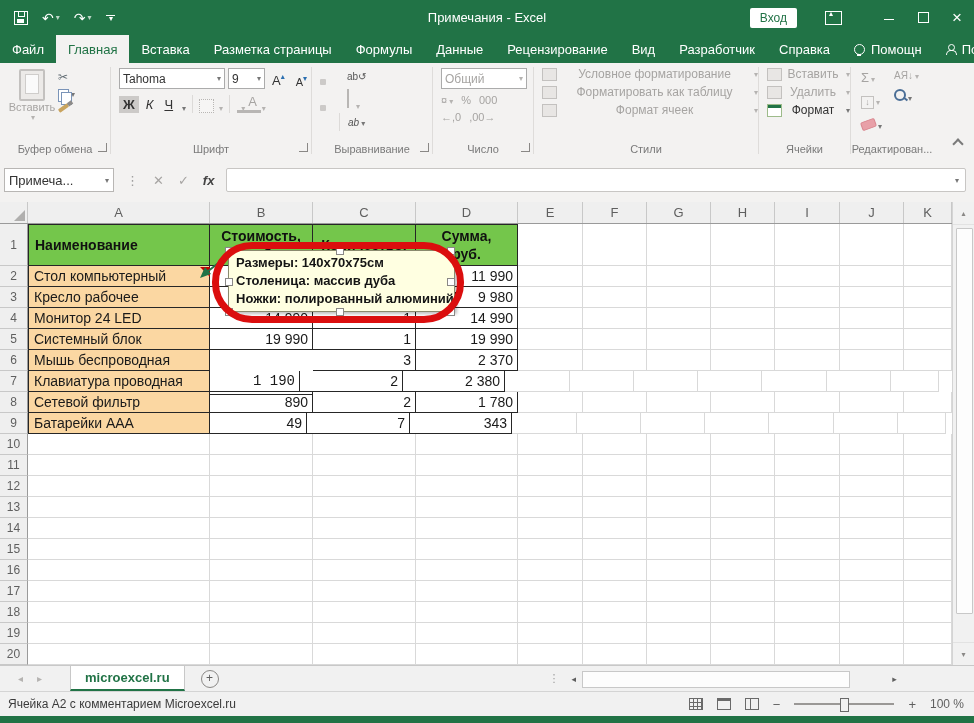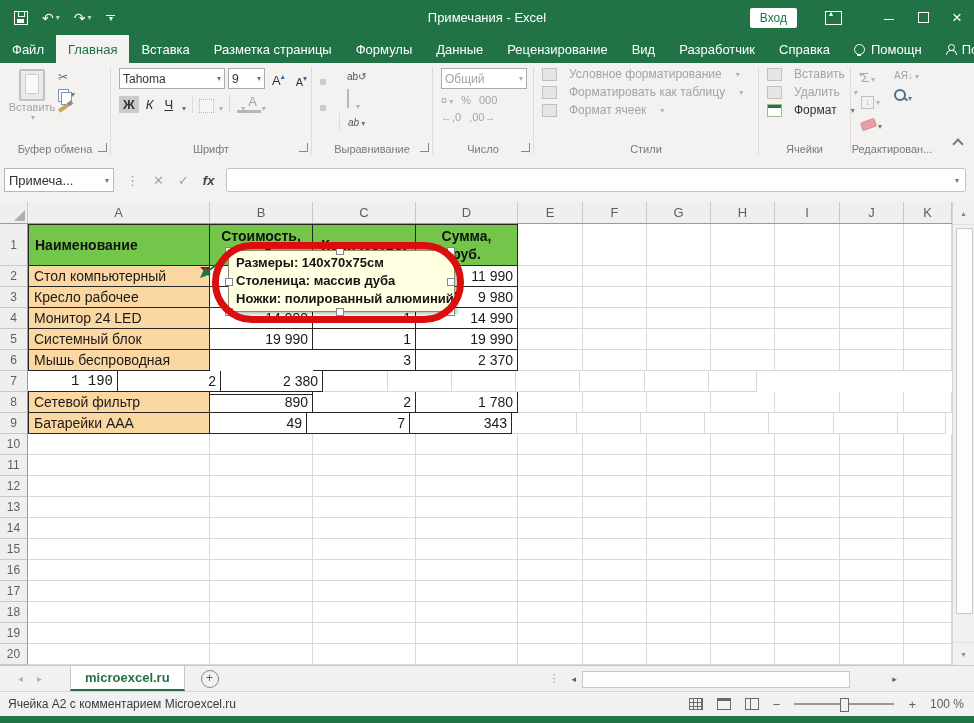--- a/index.html
+++ b/index.html
@@ -63,21 +63,21 @@
   .colorbar{display:inline-block;width:12px;height:3px;background:#b8b6b4;position:absolute;left:1px;bottom:0;}
   .rel{position:relative;padding-bottom:4px;}
 
   .stripes{width:13px;height:9px;background:repeating-linear-gradient(to bottom,#666 0 1.5px,transparent 1.5px 4px);}
   .stripes.dim2{background:repeating-linear-gradient(to bottom,#b3b1af 0 1.5px,transparent 1.5px 4px);}
   .al-btn{padding:3px;border-radius:1px;}
   .al-btn.pressed{background:#cccac8;}
   .mergebox{width:13px;height:9px;border:1px solid #b8b6b4;background:#fdfdfd;}
 
   .num-ic{font-size:11px;color:#a6a4a2;}
-  .sty-row{display:flex;align-items:center;font-size:12px;color:#a6a4a2;margin:4px 0 0 8px;column-gap:12px;white-space:nowrap;}
+  .sty-row{display:flex;align-items:center;font-size:12px;color:#a6a4a2;margin:4px 0 0 8px;column-gap:5px;white-space:nowrap;justify-content:space-between;}
   .sq-ic{width:13px;height:11px;border:1px solid #c3c1bf;background:#e8e6e4;flex:none;}
   .cell-ic{width:13px;height:11px;flex:none;border:1px solid #c3c1bf;background:linear-gradient(#e8e6e4 0 0) padding-box;}
   .cell-ic.grn{border-color:#9dbb8a;background:linear-gradient(#217346 0 3px,#fff 3px) ;}
   .ed-col{display:flex;flex-direction:column;row-gap:6px;margin-top:7px;}
   .mag{width:8px;height:8px;border:2px solid #4a6e96;border-radius:50%;position:relative;}
   .mag:after{content:"";position:absolute;left:7px;top:7px;width:5px;height:2px;background:#4a6e96;transform:rotate(40deg);}
   .eraser{width:13px;height:7px;background:#e8a0a8;border:1px solid #d98790;border-radius:2px;transform:rotate(-20deg);}
   .fillbox{width:11px;height:11px;border:1px solid #c3c1bf;color:#a6a4a2;font-size:9px;line-height:11px;text-align:center;}
   .chev-up{position:absolute;right:12px;bottom:10px;width:6px;height:6px;border-left:2px solid #7a7a7a;border-top:2px solid #7a7a7a;transform:rotate(45deg);}
 
@@ -501,20 +501,21 @@
           <div class="cell" style="width: 65px;"></div>
           <div class="cell" style="width: 64px;"></div>
           <div class="cell" style="width: 64px;"></div>
           <div class="cell" style="width: 64px;"></div>
           <div class="cell" style="width: 65px;"></div>
           <div class="cell" style="width: 64px;"></div>
           <div class="cell" style="width: 48px;"></div>
         </div>
         <div class="grow" style="height: 21px;">
           <div class="rowh">7</div>
+          <div class="cell tb tl name" style="width: 182px;">Клавиатура проводная</div>
           <div class="cell tb num" style="width: 90px; font-family: Liberation Mono, monospace;">1 190</div>
           <div class="cell tb num" style="width: 103px;">2</div>
           <div class="cell tb num" style="width: 102px;">2 380</div>
           <div class="cell" style="width: 65px;"></div>
           <div class="cell" style="width: 64px;"></div>
           <div class="cell" style="width: 64px;"></div>
           <div class="cell" style="width: 64px;"></div>
           <div class="cell" style="width: 65px;"></div>
           <div class="cell" style="width: 64px;"></div>
           <div class="cell" style="width: 48px;"></div>

